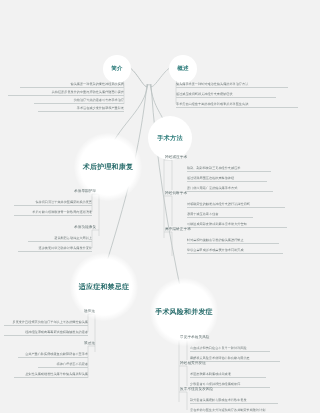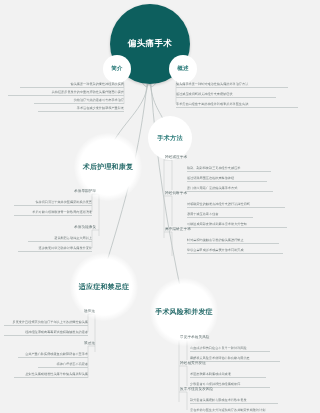--- a/index.html
+++ b/index.html
@@ -136,23 +136,20 @@
       <path d="M184,327 C180,333 179,336 179,340 L179,402"></path>
       <path d="M179,340 L187,340"></path>
       <path d="M179,366 L187,366"></path>
       <path d="M179,392 L187,392"></path>
       <path d="M187,340 L187,360"></path>
       <path d="M187,366 L187,386"></path>
       <path d="M187,392 L187,410"></path>
     </g>
   </svg>
 
-  <div class="root-node">
-    <span class="root-label">偏头痛手术</span>
-  </div>
 
   <div class="halo" style="left:103px;top:55px;width:28px;height:28px;">
     <span class="branch-label">简介</span>
   </div>
   <div class="leaf l" style="left:20px;top:82px;width:104px;">偏头痛是一种复杂的慢性神经系统疾病</div>
   <div class="leaf l" style="left:8px;top:90px;width:116px;">其特征是反复发作的中重度搏动性头痛伴随恶心畏光</div>
   <div class="leaf l" style="left:34px;top:98px;width:90px;">药物治疗无效的患者可考虑手术治疗</div>
   <div class="leaf l" style="left:38px;top:106px;width:86px;">手术旨在减少发作频率和严重程度</div>
 
   <div class="halo" style="left:169px;top:55px;width:28px;height:28px;">

